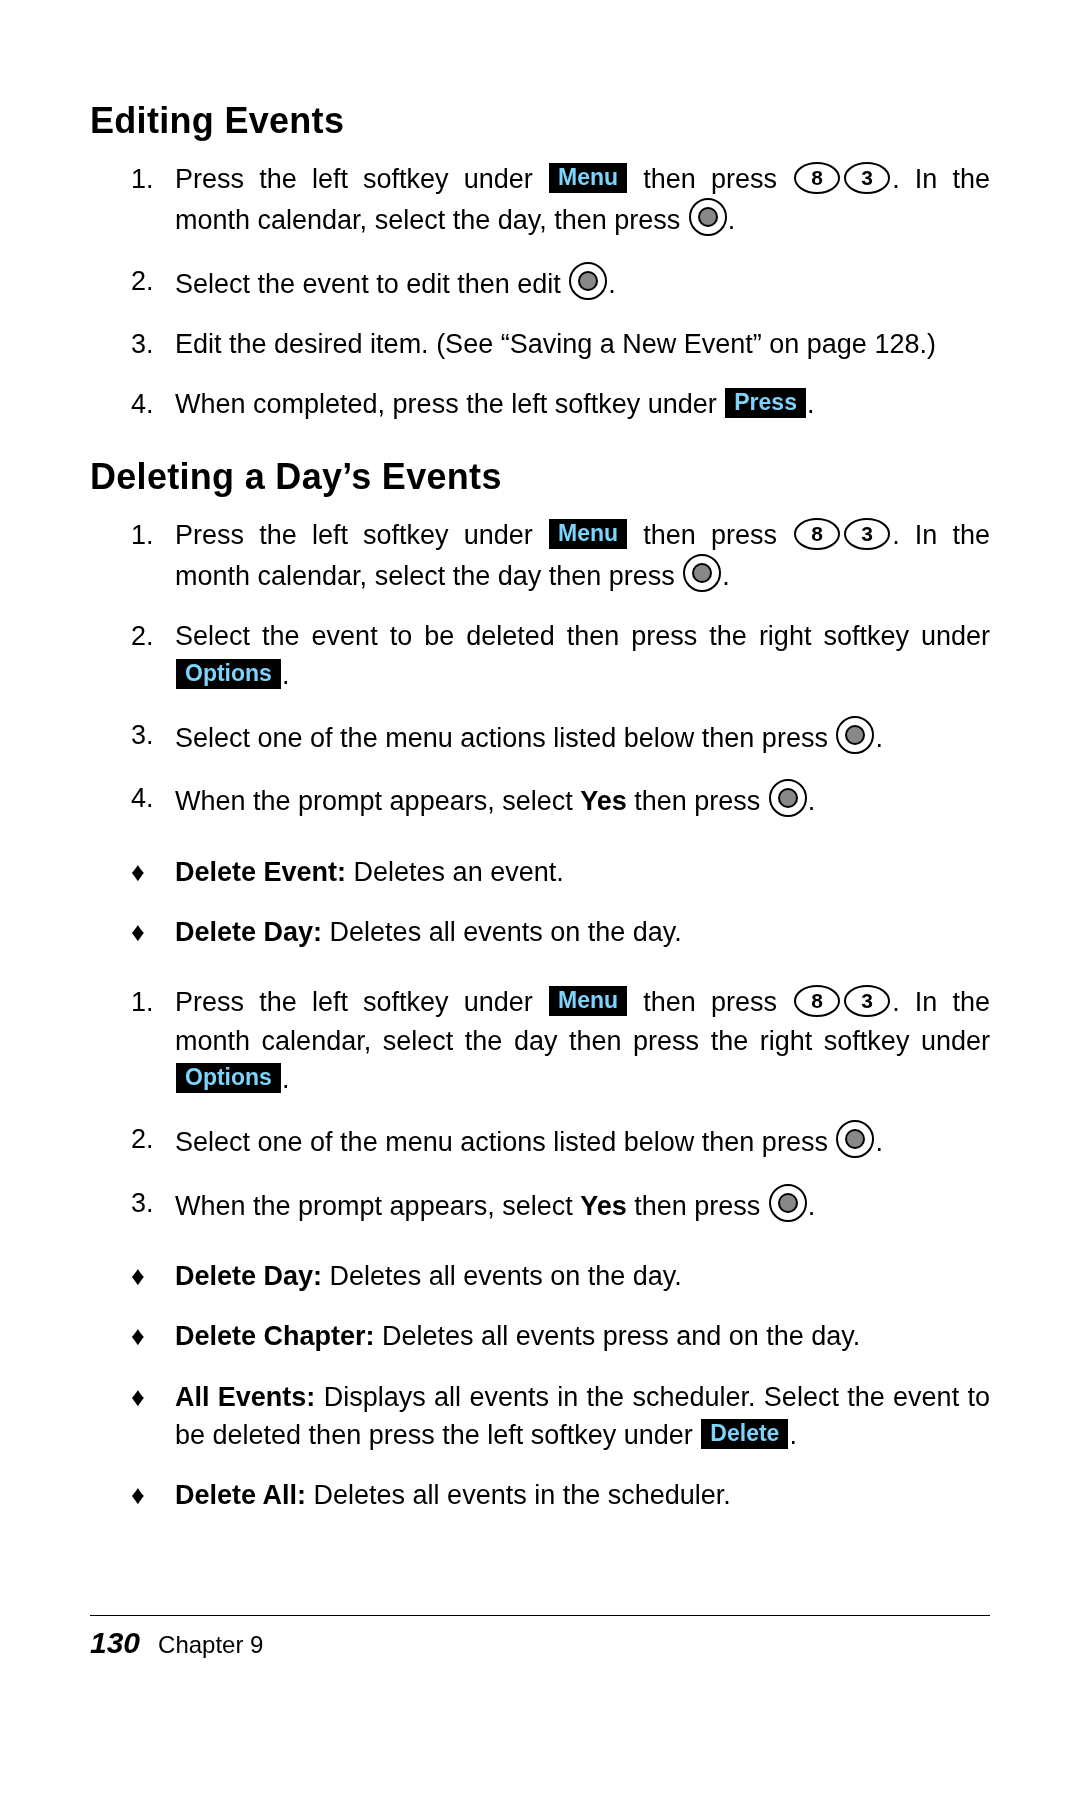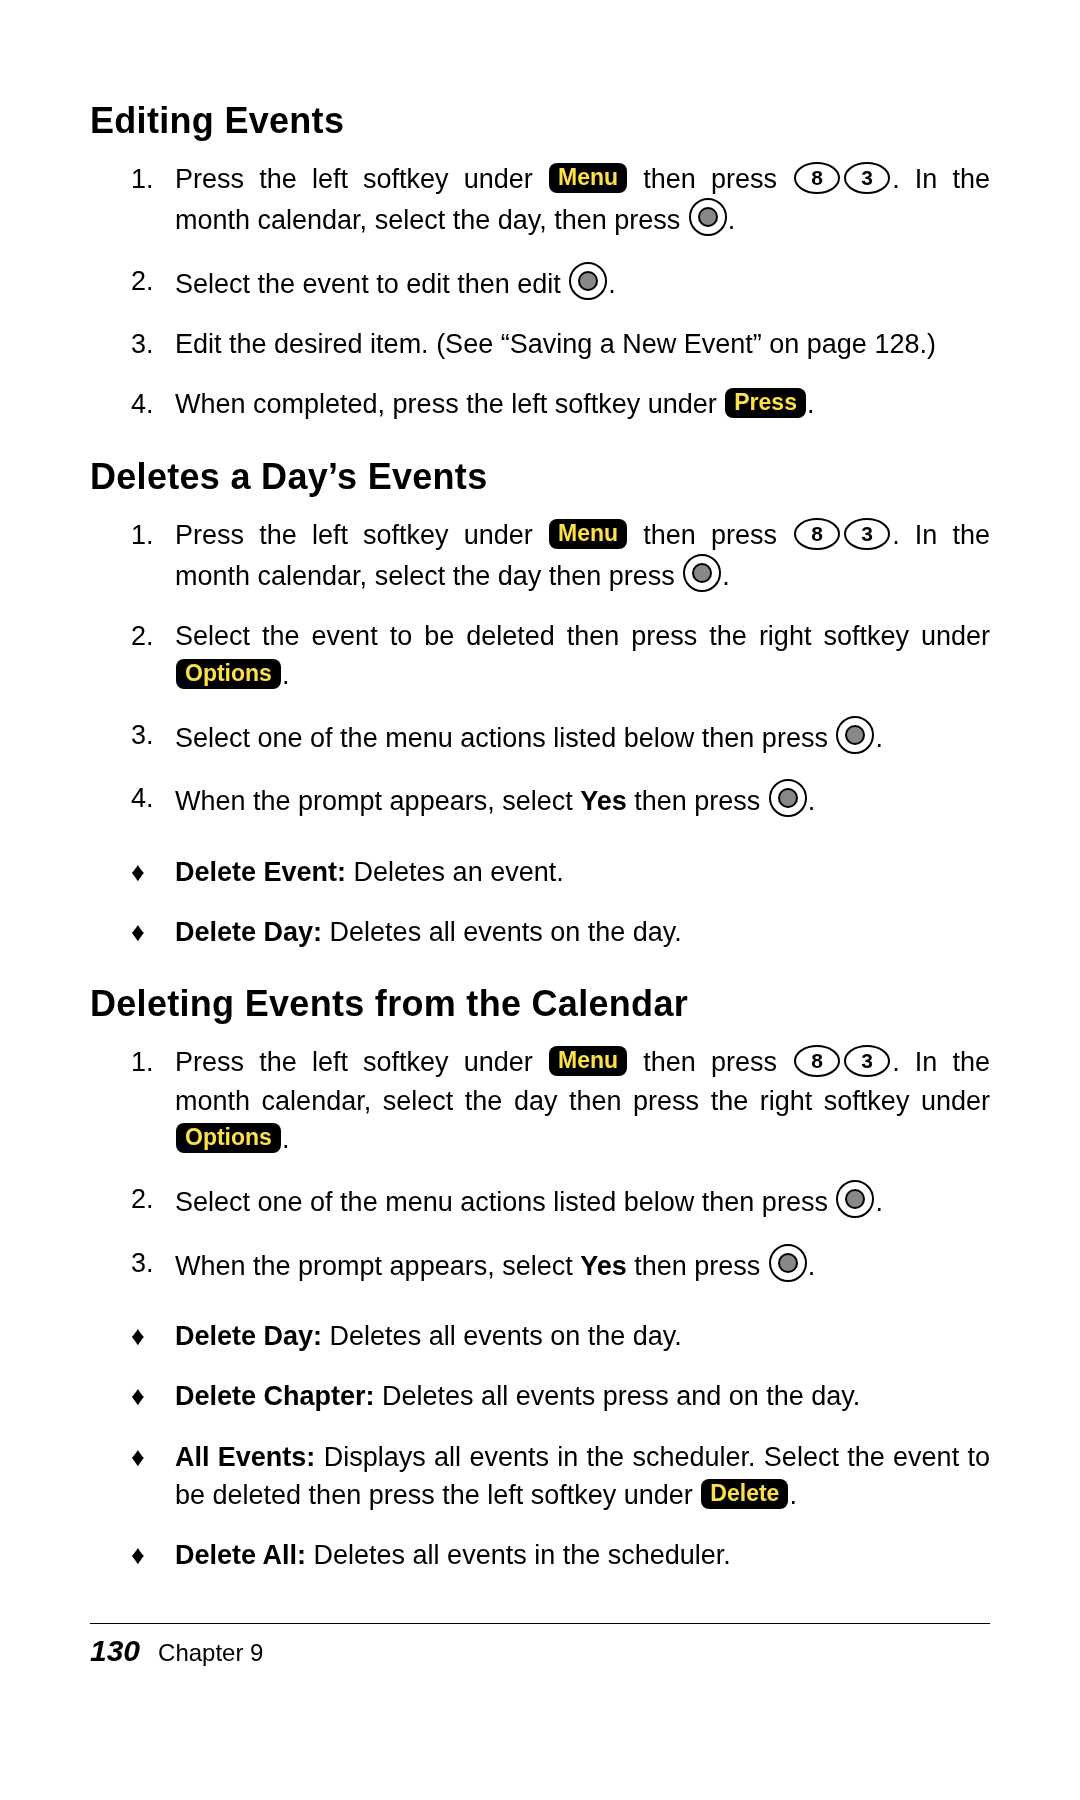--- a/index.html
+++ b/index.html
@@ -56,38 +56,38 @@
   }
   ul.diamlist > li::before {
     content: "\2666";
     position: absolute;
     left: -44px;
     font-size: 27px;
   }
   .softkey {
     display: inline-block;
     background: #000;
-    color: #fde047;
+    color: #7dd3fc;
     font-weight: 700;
-    border-radius: 8px;
+    border-radius: 0;
     padding: 0 9px 2px 9px;
     font-size: 23px;
     line-height: 28px;
     vertical-align: 3px;
     margin: 0 1px;
   }
   svg.numbtn, svg.okbtn {
     vertical-align: -7px;
   }
   svg.numbtn { margin: 0 1px; }
   svg.okbtn { margin: 0 1px; }
   .b { font-weight: 700; }
   .footer {
     position: absolute;
-    bottom: 70px;
+    bottom: 78px;
     left: 90px;
     right: 90px;
     border-top: 1.5px solid #000;
     padding-top: 10px;
     font-size: 24px;
   }
   .footer .pnum {
     font-weight: 700;
     font-style: italic;
     font-size: 30px;
@@ -133,21 +133,21 @@
         </svg><span>.</span>
     </li>
     <li>
       <span>Edit the desired item. (See “Saving a New Event” on page 128.)</span>
     </li>
     <li>
       <span>When completed, press the left softkey under </span><span class="softkey">Press</span><span>.</span>
     </li>
   </ol>
 
-  <h2>Deletes a Day’s Events</h2>
+  <h2>Deleting a Day’s Events</h2>
   <ol class="numlist">
     <li>
       <span>Press the left softkey under </span><span class="softkey">Menu</span><span> then press </span><svg class="numbtn" width="48" height="34">
           <use href="#numbtn-8"></use>
         </svg><svg class="numbtn" width="48" height="34">
           <use href="#numbtn-3"></use>
         </svg><span>. In the month calendar, select the day then press </span><svg class="okbtn" width="38" height="38">
           <use href="#okbtn-g"></use>
         </svg><span>.</span>
     </li>
@@ -167,21 +167,20 @@
   </ol>
   <ul class="diamlist">
     <li>
       <span class="b">Delete Event: </span><span>Deletes an event.</span>
     </li>
     <li>
       <span class="b">Delete Day: </span><span>Deletes all events on the day.</span>
     </li>
   </ul>
 
-  <h2>Deleting Events from the Calendar</h2>
   <ol class="numlist">
     <li>
       <span>Press the left softkey under </span><span class="softkey">Menu</span><span> then press </span><svg class="numbtn" width="48" height="34">
           <use href="#numbtn-8"></use>
         </svg><svg class="numbtn" width="48" height="34">
           <use href="#numbtn-3"></use>
         </svg><span>. In the month calendar, select the day then press the right softkey under </span><span class="softkey">Options</span><span>.</span>
     </li>
     <li>
       <span>Select one of the menu actions listed below then press </span><svg class="okbtn" width="38" height="38">

